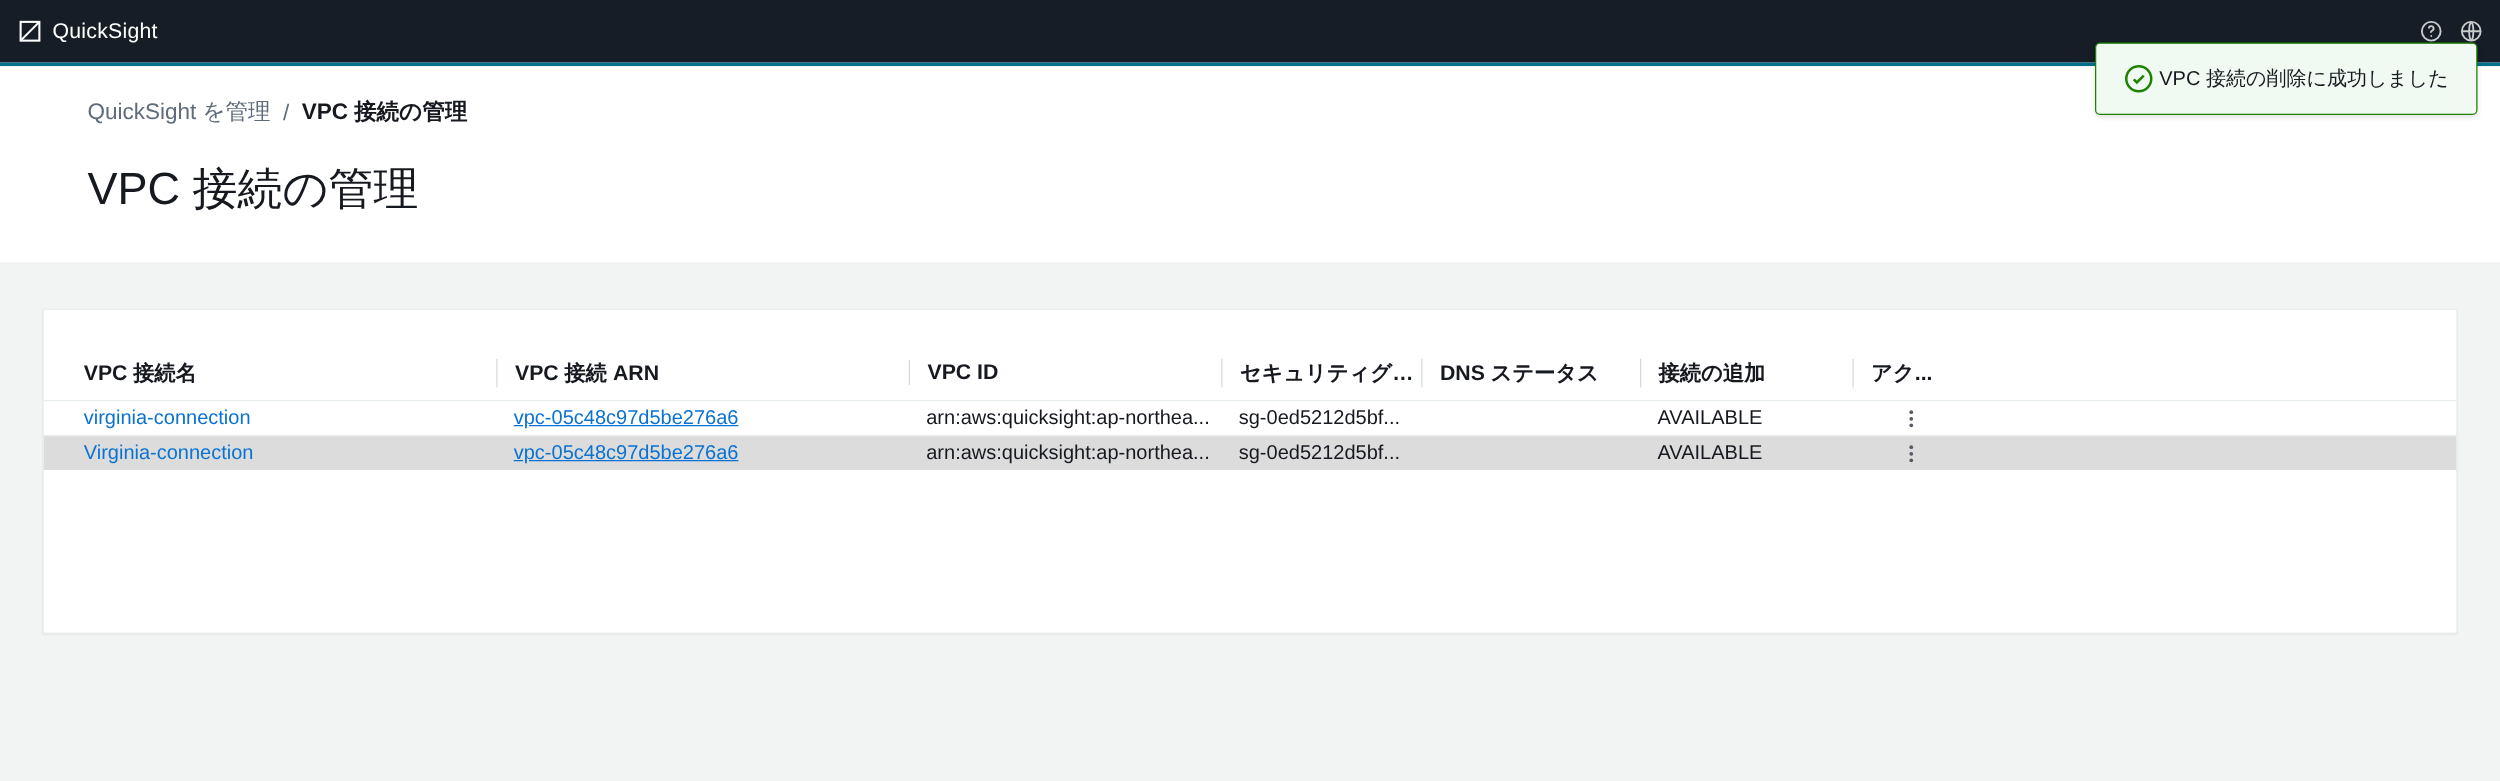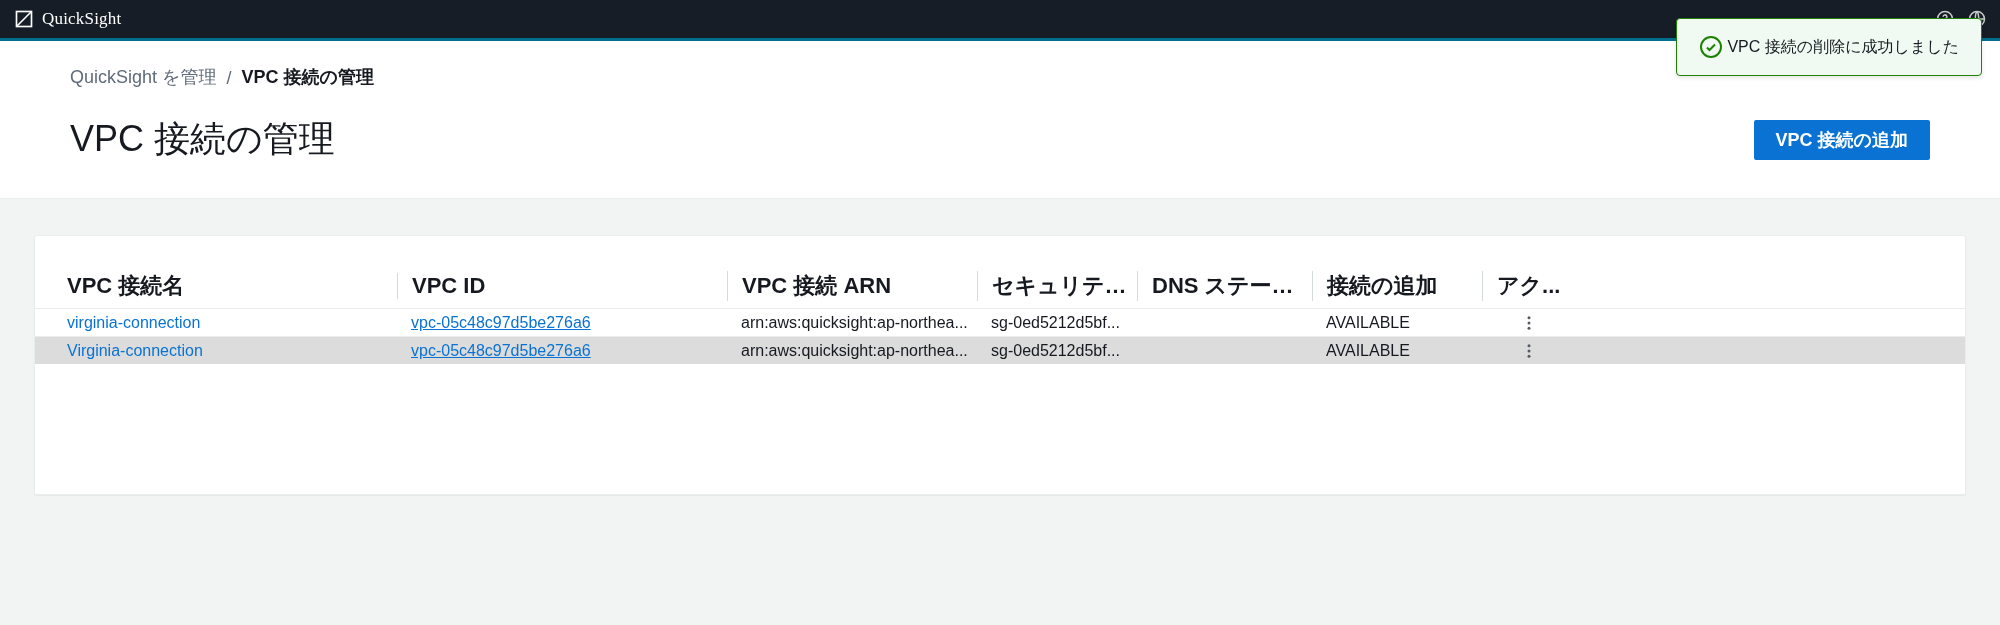--- a/index.html
+++ b/index.html
@@ -5,28 +5,27 @@
   * { box-sizing: border-box; margin: 0; padding: 0; }
   body {
     font-family: "Amazon Ember", "Helvetica Neue", Arial, sans-serif;
     background: #f2f3f3;
     color: #16191f;
     width: 2000px;
     height: 625px;
     overflow: hidden;
   }
   .topbar {
-    height: 38px;
+    height: 50px;
     background: #161d26;
     display: flex;
     align-items: center;
     padding: 0 14px;
     color: #fff;
     justify-content: space-between;
-    font-family: Liberation Serif, serif;
   }
   .brand { display: flex; align-items: center; gap: 8px; }
   .brand-logo {
     width: 20px; height: 20px;
     display: inline-flex; align-items: center; justify-content: center;
   }
   .brand-name { font-size: 17px; font-weight: 400; letter-spacing: .2px; }
   .topbar-icons { display: flex; gap: 14px; align-items: center; }
   .topbar-icons .icon { width: 18px; height: 18px; color:#c9cbcd; }
   .accentbar { height: 3px; background: #006e8c; }
@@ -57,37 +56,37 @@
 
   .tbl { width:100%; }
   .thead, .trow {
     display:grid;
     grid-template-columns: 330px 330px 250px 160px 175px 170px 80px;
     align-items:center;
     padding: 0 32px;
   }
   .thead { height: 44px; }
   .th {
-    font-size: 22px; font-weight:700; color:#16191f;
+    font-size: 17px; font-weight:700; color:#16191f;
     border-left: 1px solid #d5dbdb;
     padding-left: 14px;
     white-space:nowrap; overflow:hidden; text-overflow:ellipsis;
   }
   .th:first-child { border-left:none; padding-left:0; }
   .tbody .trow { height: 28px; border-top: 1px solid #eaeded; }
   .tbody .trow:nth-child(2) { background:#dcdcdc; }
   .td { padding-left:14px; font-size:16px; white-space:nowrap; overflow:hidden; text-overflow:ellipsis; }
   .td:first-child { padding-left:0; }
   .link { color:#0972d3; text-decoration:underline; cursor:pointer; }
   .link.nolink { text-decoration:none; }
   .actions-cell { display:flex; justify-content:center; }
   .kebab { width:18px; height:18px; cursor:pointer; color:#545b64; }
 
   .toast {
-    position:absolute; top:18px; right:18px;
+    position:absolute; top:34px; right:18px;
     background:#f1faf2; border:1.5px solid #1d8102; border-radius:4px;
     padding:16px 22px; display:flex; gap:4px; align-items:center;
     box-shadow: 0 2px 4px rgba(0,0,0,.1);
   }
   .toast .check { width:24px; height:24px; color:#1d8102; }
   .toast .msg { font-size:16px; color:#16191f; }
   .card-pad-bottom { height: 130px; }
 </style>
 </head>
 <body>
@@ -131,31 +130,30 @@
 </div>
 
 <div class="header-region">
   <div class="breadcrumb">
     <span class="crumb-link">QuickSight を管理</span>
     <span class="sep">/</span>
     <span class="crumb-current">VPC 接続の管理</span>
   </div>
   <div class="title-row">
     <h1 class="page-title">VPC 接続の管理</h1>
-    <button class="add-btn">VPC 接続の追加</button>
   </div>
 </div>
 
 <div class="content">
   <div class="card">
     <div class="tbl">
       <div class="thead">
         <div class="th">VPC 接続名</div>
+        <div class="th">VPC 接続 ARN</div>
         <div class="th">VPC ID</div>
-        <div class="th">VPC 接続 ARN</div>
         <div class="th">セキュリティグル...</div>
         <div class="th">DNS ステータス</div>
         <div class="th">接続の追加</div>
         <div class="th">アク...</div>
       </div>
       <div class="tbody">
         <div class="trow">
           <div class="td"><span class="link nolink">virginia-connection</span></div>
           <div class="td"><span class="link">vpc-05c48c97d5be276a6</span></div>
           <div class="td">arn:aws:quicksight:ap-northea...</div>

